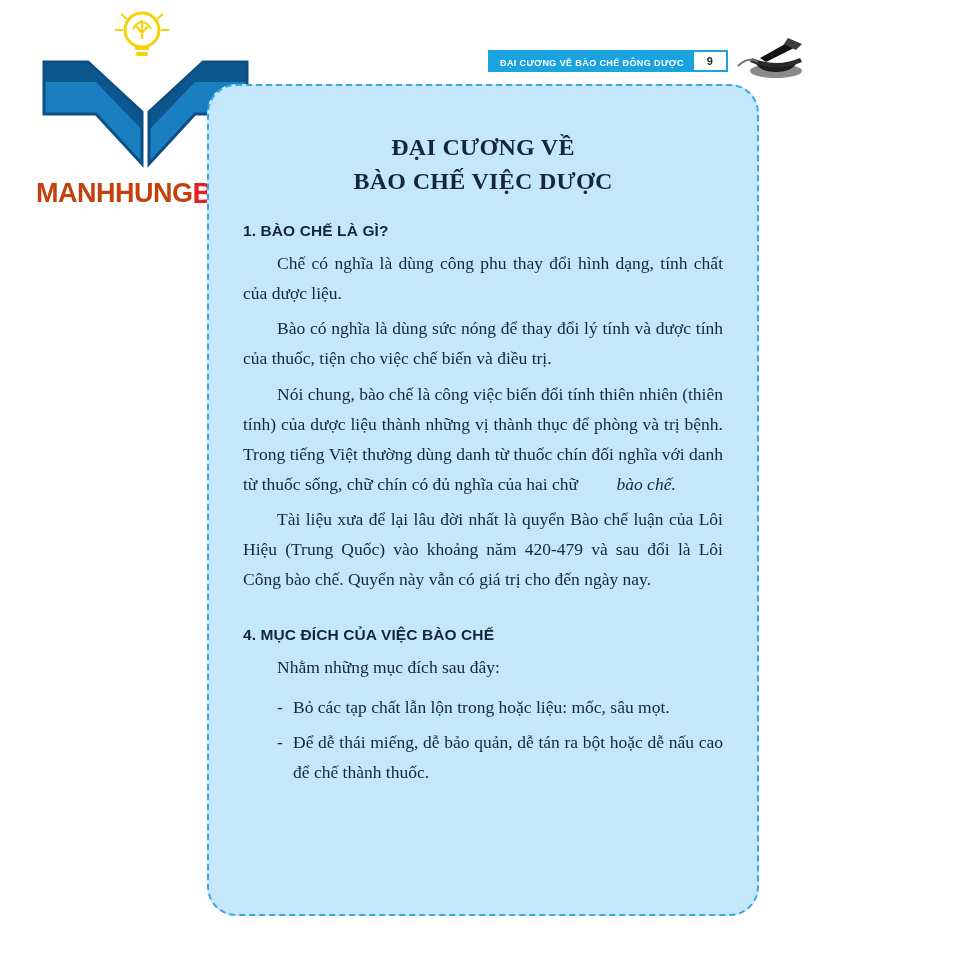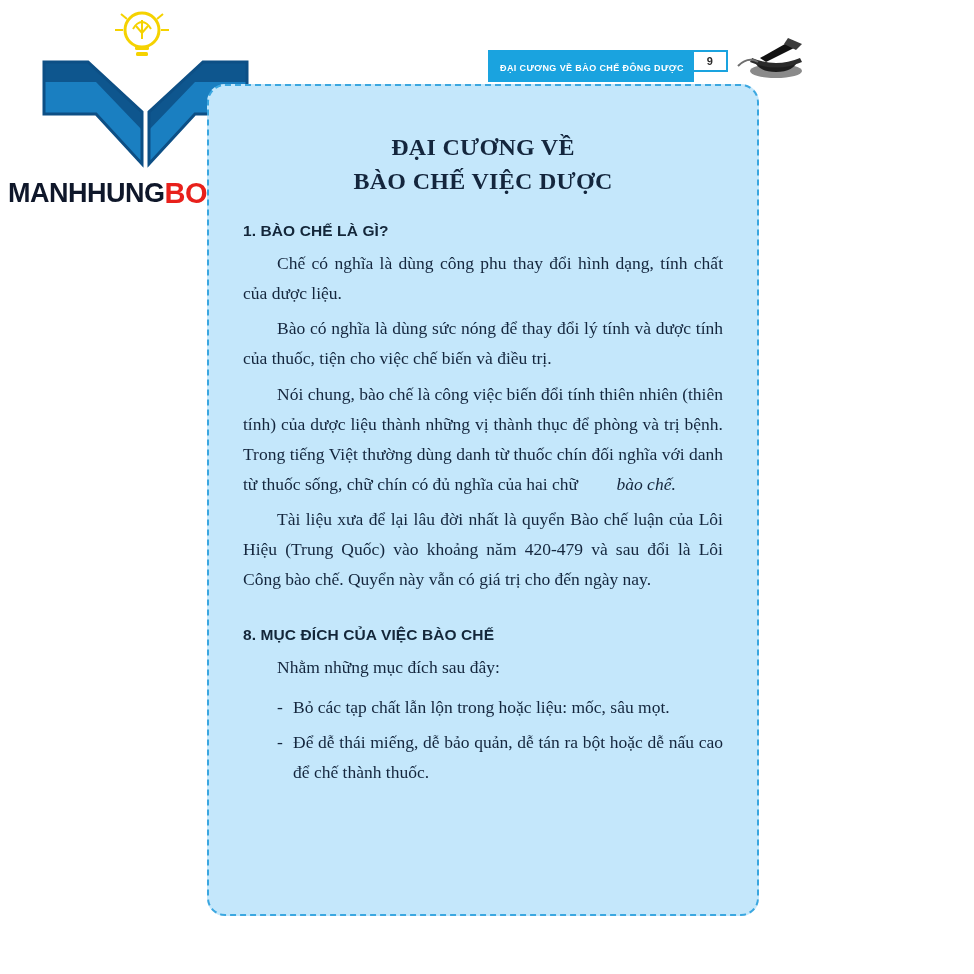--- a/index.html
+++ b/index.html
@@ -45,21 +45,22 @@
     width: 282px;
     height: 34px;
     display: flex;
     align-items: center;
   }
   #logo-watermark .brand .part1 {
     font-family: "Liberation Sans", sans-serif;
     font-weight: bold;
     font-size: 27px;
     letter-spacing: -0.5px;
-    color: #0f172a;
+    color: #c2410c;
+    margin-left: 28px;
   }
   #logo-watermark .brand .part2 {
     font-family: "Liberation Sans", sans-serif;
     font-weight: bold;
     font-size: 29px;
     letter-spacing: -0.5px;
     color: #e8201b;
   }
 
   
@@ -74,21 +75,21 @@
   #page-header .band {
     background: #1aa3df;
     color: #ffffff;
     font-family: "Liberation Sans", sans-serif;
     font-size: 9px;
     font-weight: bold;
     letter-spacing: 0.4px;
     display: flex;
     align-items: center;
     padding: 4px 10px 0 12px;
-    height: 32px;
+    height: 22px;
     box-sizing: border-box;
   }
   #page-header .pagenum {
     background: #ffffff;
     border: 2px solid #1aa3df;
     border-left: none;
     color: #2c2c2c;
     font-family: "Liberation Sans", sans-serif;
     font-size: 11px;
     font-weight: bold;
@@ -108,21 +109,21 @@
 
   
   #content-card {
     position: absolute;
     left: 207px;
     top: 84px;
     width: 552px;
     height: 832px;
     background: #c4e7fb;
     border: 2px dashed #3ba7e0;
-    border-radius: 18px;
+    border-radius: 29px;
     box-sizing: border-box;
     padding: 44px 34px 10px 34px;
     color: #10243b;
   }
 
   .doc-title {
     text-align: center;
     font-family: "Liberation Serif", serif;
     font-weight: bold;
     font-size: 24px;
@@ -231,21 +232,21 @@
     <span class="line2">BÀO CHẾ VIỆC DƯỢC</span>
   </h1>
 
   <h2 class="section-head">1. BÀO CHẾ LÀ GÌ?</h2>
 
   <p class="para">Chế có nghĩa là dùng công phu thay đổi hình dạng, tính chất của dược liệu.</p>
   <p class="para">Bào có nghĩa là dùng sức nóng để thay đổi lý tính và dược tính của thuốc, tiện cho việc chế biến và điều trị.</p>
   <p class="para"><span>Nói chung, bào chế là công việc biến đổi tính thiên nhiên (thiên tính) của dược liệu thành những vị thành thục để phòng và trị bệnh. Trong tiếng Việt thường dùng danh từ thuốc chín đối nghĩa với danh từ thuốc sống, chữ chín có đủ nghĩa của hai chữ </span><span class="ital">bào chế.</span></p>
   <p class="para">Tài liệu xưa để lại lâu đời nhất là quyển Bào chế luận của Lôi Hiệu (Trung Quốc) vào khoảng năm 420-479 và sau đổi là Lôi Công bào chế. Quyển này vẫn có giá trị cho đến ngày nay.</p>
 
-  <h2 class="section-head">8. MỤC ĐÍCH CỦA VIỆC BÀO CHẾ</h2>
+  <h2 class="section-head">4. MỤC ĐÍCH CỦA VIỆC BÀO CHẾ</h2>
 
   <p class="para">Nhằm những mục đích sau đây:</p>
 
   <div class="bullet-block">
     <p class="bullet">
       <span class="dash">-</span>
       <span class="btext">Bỏ các tạp chất lẫn lộn trong hoặc liệu: mốc, sâu mọt.</span>
     </p>
     <p class="bullet">
       <span class="dash">-</span>

